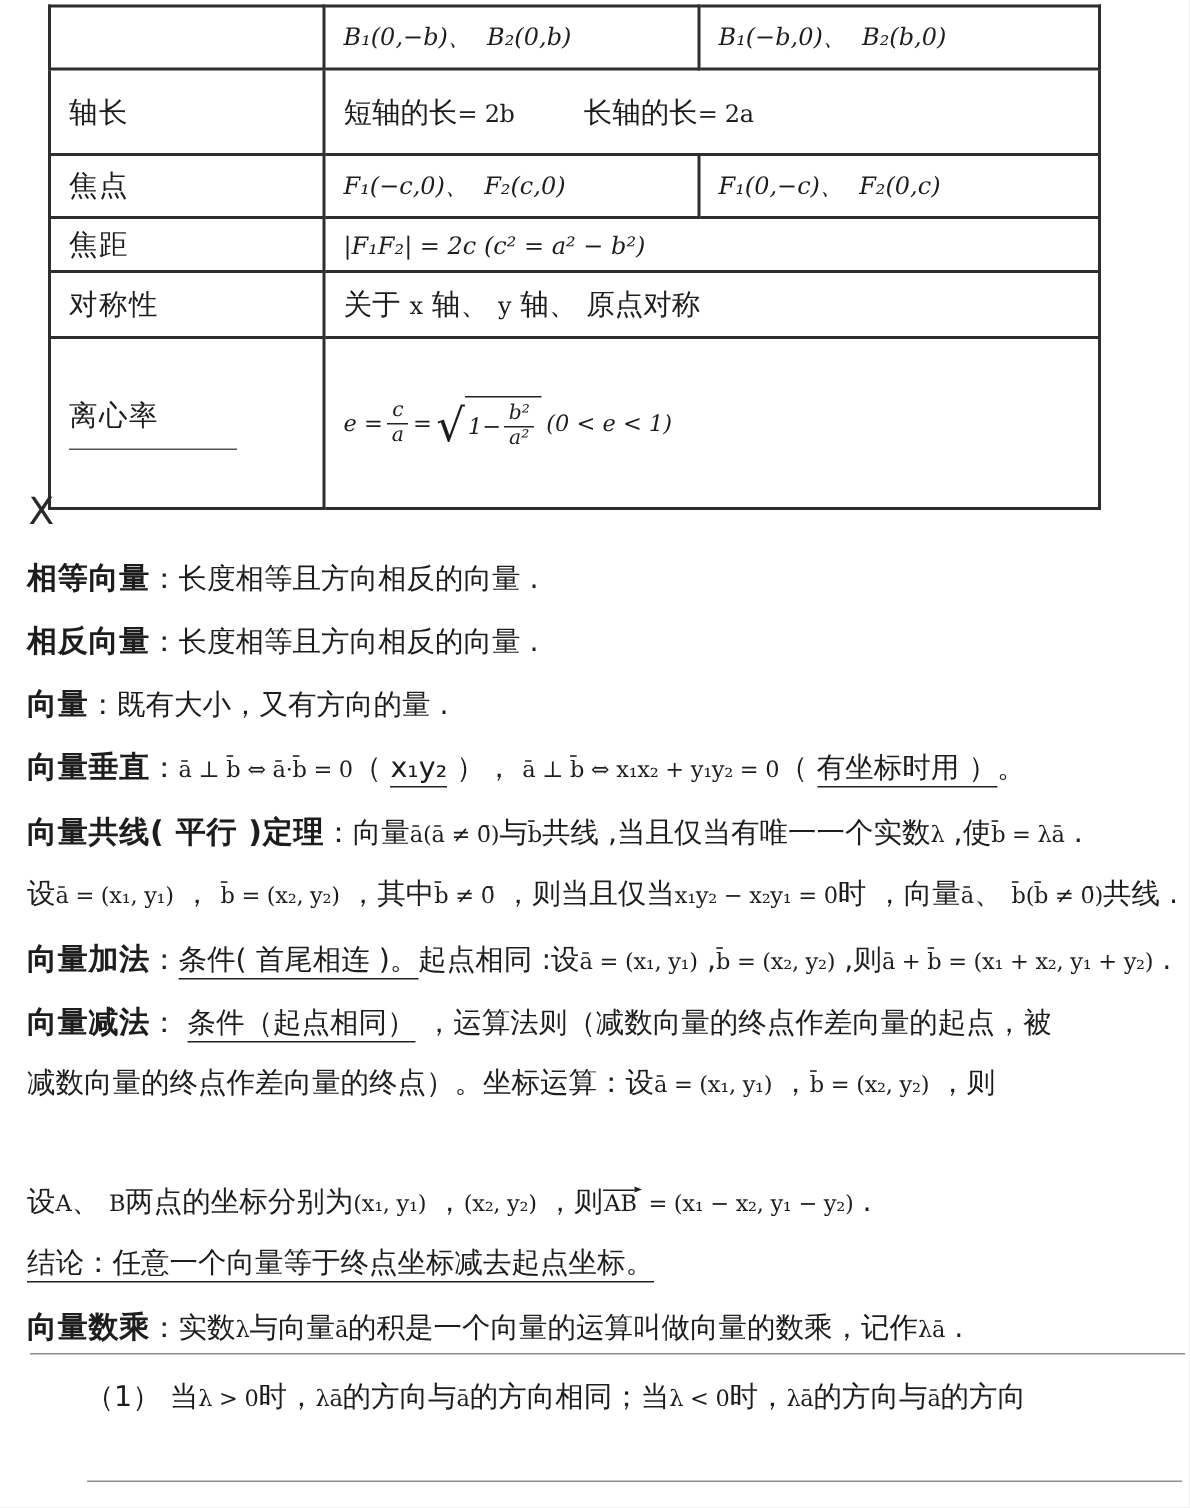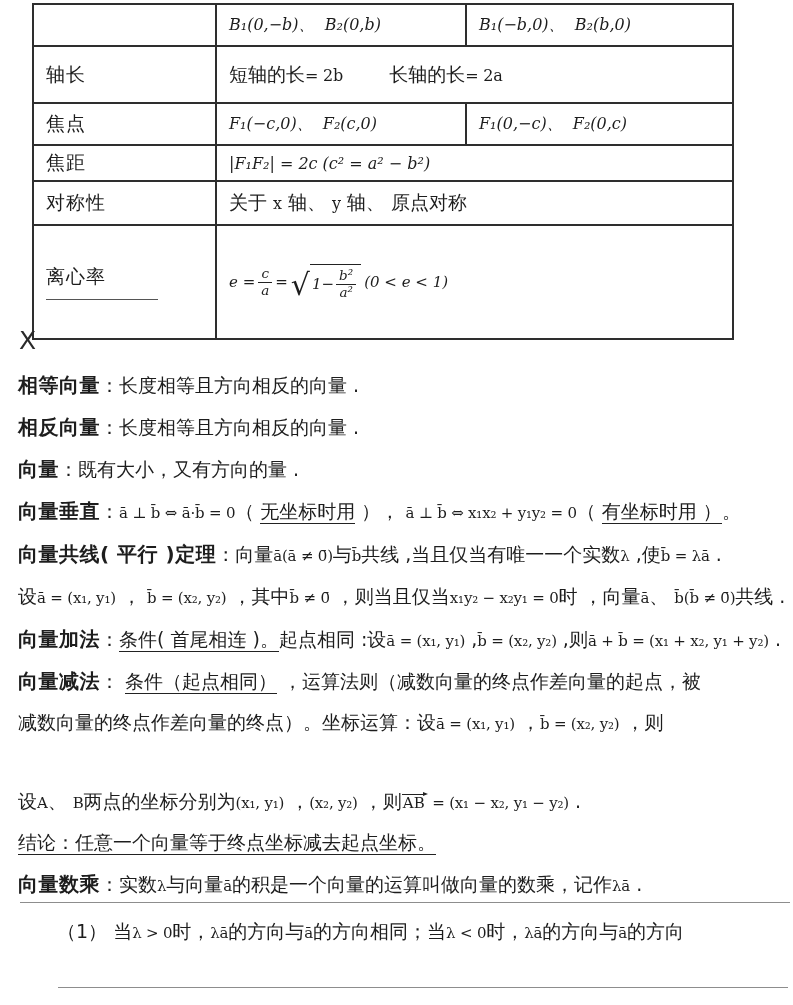--- a/index.html
+++ b/index.html
@@ -94,21 +94,21 @@
     </table>
 
   <div class="secx">X</div>
 
   <div class="bl" style="top:373px"><span class="lab">相等向量</span><span class="cn">：长度相等且方向相反的向量 .</span></div>
 
   <div class="bl" style="top:415px"><span class="lab">相反向量</span><span class="cn">：长度相等且方向相反的向量 .</span></div>
 
   <div class="bl" style="top:457px"><span class="lab">向量</span><span class="cn">：既有大小，又有方向的量 .</span></div>
 
-  <div class="bl" style="top:499px"><span class="lab">向量垂直</span><span class="cn">：</span><span class="m">ā ⊥ b̄ ⇔ ā·b̄ = 0</span><span class="cn">（ </span><span class="cn u">无坐标时用</span><span class="cn"> ）， </span><span class="m">ā ⊥ b̄ ⇔ x₁x₂ + y₁y₂ = 0</span><span class="cn">（ </span><span class="cn u">有坐标时用 ）</span><span class="cn">。</span></div>
+  <div class="bl" style="top:499px"><span class="lab">向量垂直</span><span class="cn">：</span><span class="m">ā ⊥ b̄ ⇔ ā·b̄ = 0</span><span class="cn">（ </span><span class="cn u">x₁y₂</span><span class="cn"> ）， </span><span class="m">ā ⊥ b̄ ⇔ x₁x₂ + y₁y₂ = 0</span><span class="cn">（ </span><span class="cn u">有坐标时用 ）</span><span class="cn">。</span></div>
 
   <div class="bl" style="top:542px"><span class="lab">向量共线( 平行 )定理</span><span class="cn">：</span><span class="cn">向量</span><span class="m">ā(ā ≠ 0̄)</span><span class="cn">与</span><span class="m">b̄</span><span class="cn">共线 ,当且仅当有唯一一个实数</span><span class="m">λ</span><span class="cn"> ,使</span><span class="m">b̄ = λā</span><span class="cn"> .</span></div>
 
   <div class="bl" style="top:584px"><span class="cn">设</span><span class="m">ā = (x₁, y₁)</span><span class="cn"> ， </span><span class="m">b̄ = (x₂, y₂)</span><span class="cn"> ，其中</span><span class="m">b̄ ≠ 0̄</span><span class="cn"> ，则当且仅当</span><span class="m">x₁y₂ − x₂y₁ = 0</span><span class="cn">时 ，向量</span><span class="m">ā</span><span class="cn">、 </span><span class="m">b̄(b̄ ≠ 0̄)</span><span class="cn">共线 .</span></div>
 
   <div class="bl" style="top:627px"><span class="lab">向量加法</span><span class="cn">：</span><span class="cn u">条件( 首尾相连 )。</span><span class="cn">起点相同 :设</span><span class="m">ā = (x₁, y₁)</span><span class="cn"> ,</span><span class="m">b̄ = (x₂, y₂)</span><span class="cn"> ,则</span><span class="m">ā + b̄ = (x₁ + x₂, y₁ + y₂)</span><span class="cn"> .</span></div>
 
   <div class="bl" style="top:669px"><span class="lab">向量减法</span><span class="cn">： </span><span class="cn u">条件（起点相同）</span><span class="cn"> ，运算法则（减数向量的终点作差向量的起点，被</span></div>
 
   <div class="bl" style="top:710px"><span class="cn">减数向量的终点作差向量的终点）。坐标运算：设</span><span class="m">ā = (x₁, y₁)</span><span class="cn"> ，</span><span class="m">b̄ = (x₂, y₂)</span><span class="cn"> ，则</span></div>

